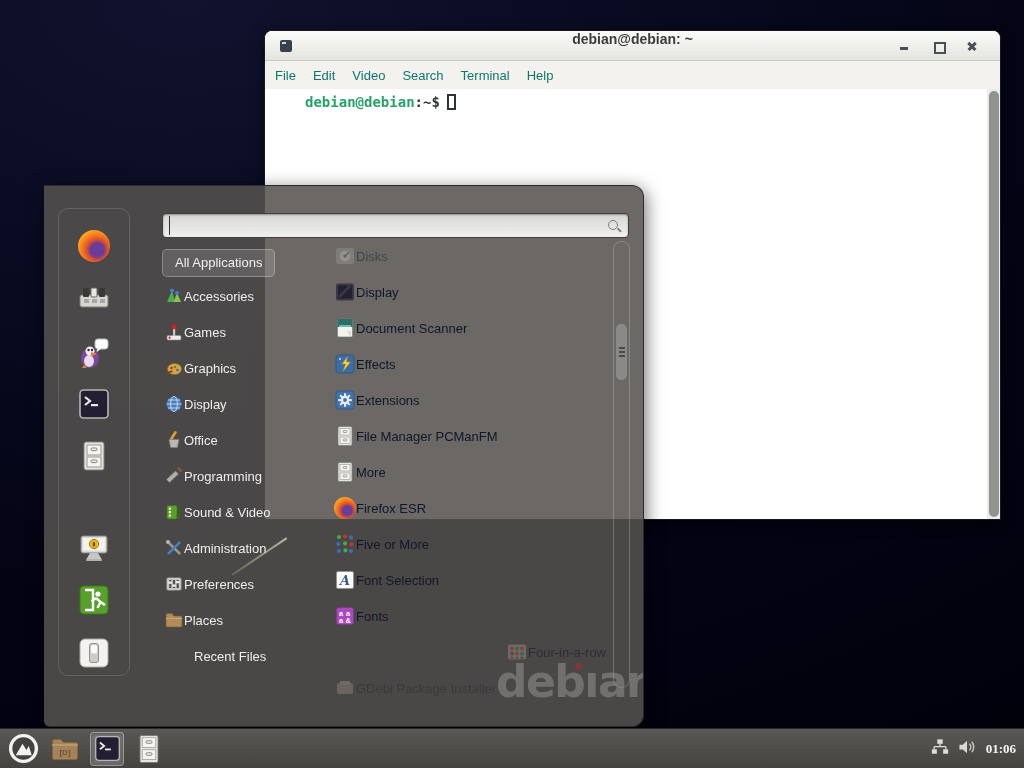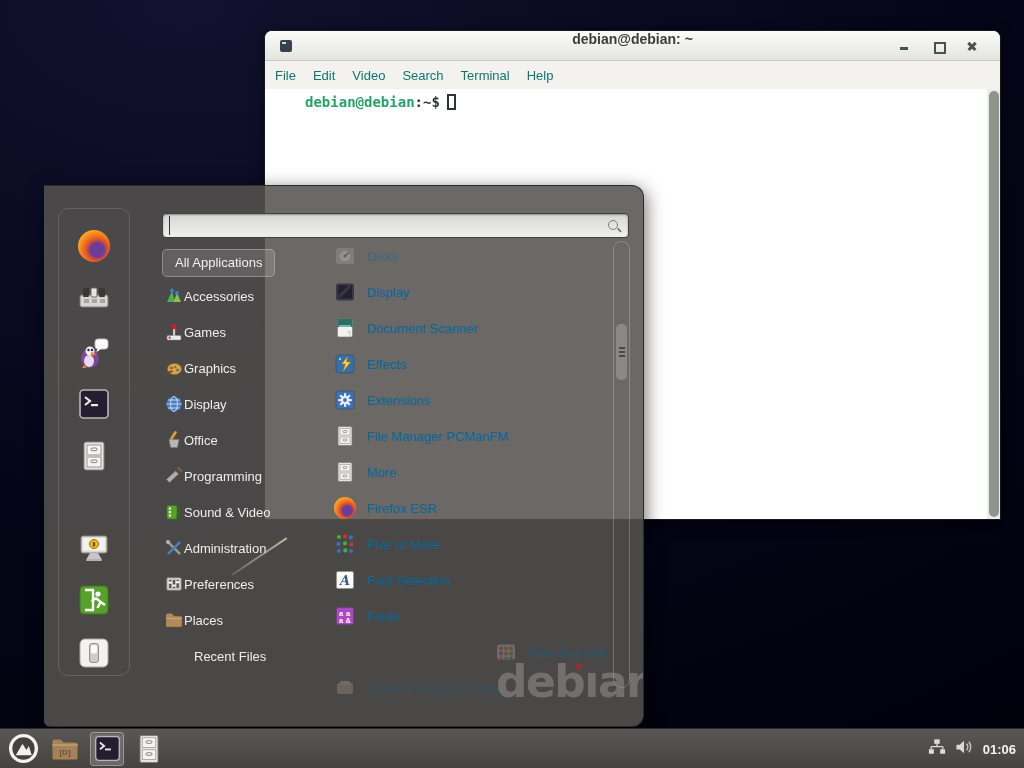--- a/index.html
+++ b/index.html
@@ -63,21 +63,21 @@
           background:#7d7d7b; transform:rotate(45deg); }
 
   .cat-col { position:absolute; left:118px; top:63px; width:160px; }
   .all-apps-btn { display:inline-block; background:rgba(255,255,255,0.13); border:1px solid rgba(255,255,255,0.28);
           border-radius:5px; color:#f2f0ee; font-size:13px; padding:5px 12px 6px 12px; margin-bottom:1px; cursor:pointer; }
   .cat-row { height:36px; display:flex; align-items:center; padding-left:2px;
           color:#efedec; font-size:13px; cursor:pointer; }
   .cat-row .ic { width:20px; height:20px; flex:0 0 20px; }
 
   .app-col { position:absolute; left:290px; top:52px; width:272px; }
-  .app-row { height:36px; display:flex; align-items:center; gap:11px; color:#0369a1; font-size:13px; cursor:pointer; }
+  .app-row { height:36px; display:flex; align-items:center; color:#0f172a; font-size:13px; cursor:pointer; }
   .app-row .ic { width:22px; height:22px; flex:0 0 22px; }
   .dim45 { opacity:.45; } .dim55 { opacity:.55;justify-content:flex-end; } .dim30 { opacity:.30; }
 
   .menu-scroll { position:absolute; left:569px; top:55px; width:17px; height:447px;
           border:1px solid rgba(255,255,255,0.22); border-radius:8px; }
   .menu-scroll-thumb { position:absolute; left:2px; top:82px; width:11px; height:56px;
           background:rgba(255,255,255,0.22); border-radius:5px; cursor:pointer; }
   .menu-scroll-thumb::after { content:""; position:absolute; left:2.5px; top:23px; width:6px; height:1.5px;
           background:rgba(30,30,30,.6); box-shadow:0 4px 0 rgba(30,30,30,.6), 0 8px 0 rgba(30,30,30,.6); }
 
@@ -92,21 +92,21 @@
 
   
   .taskbar { position:absolute; left:0; bottom:0; width:1024px; height:40px; z-index:10;
           background:linear-gradient(#5a5856,#45433f); border-top:1px solid #2c2a28;
           display:flex; align-items:center; }
   .tb-left { display:flex; align-items:center; gap:8px; padding-left:6px; }
   .tb-btn { width:34px; height:34px; display:flex; align-items:center; justify-content:center;
           border-radius:4px; cursor:pointer; }
   .tb-btn.active { background:rgba(255,255,255,0.20); border:1px solid rgba(255,255,255,0.30);
           box-shadow:inset 0 1px 3px rgba(0,0,0,.3); }
-  .tb-right { position:absolute; right:8px; top:0; height:40px; display:flex; align-items:center; gap:9px; }
+  .tb-right { position:absolute; right:8px; top:0; height:40px; display:flex; align-items:center; gap:9px;font-family:Liberation Serif, serif; }
   .tb-clock { font-size:13px; font-weight:bold; color:#f4f4f2; }
 </style>
 </head>
 <body>
 
 <div class="term">
   <div class="term-titlebar">
     <span class="term-appicon"></span>
     <span class="term-title">debian@debian: ~</span>
     <span class="winbtns">

